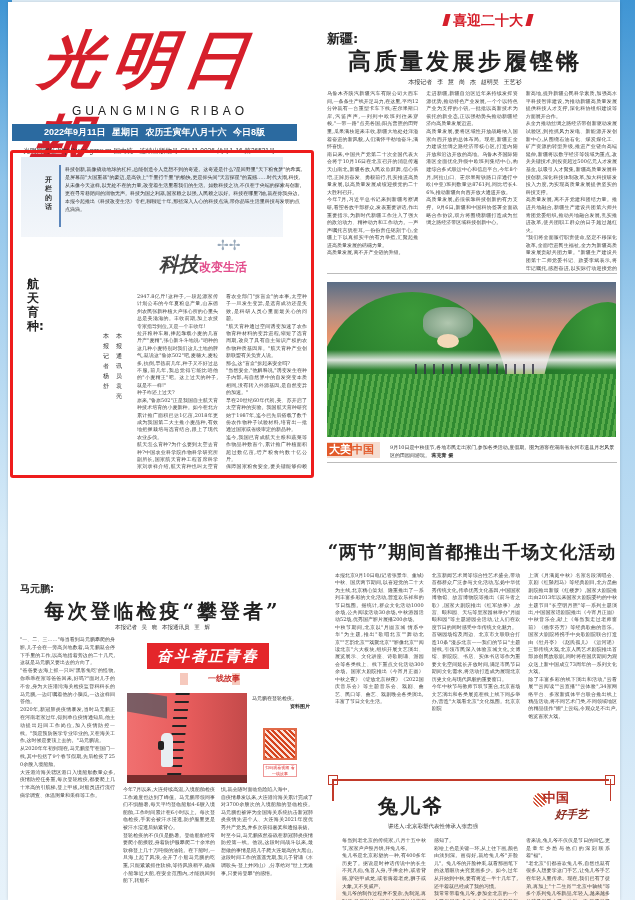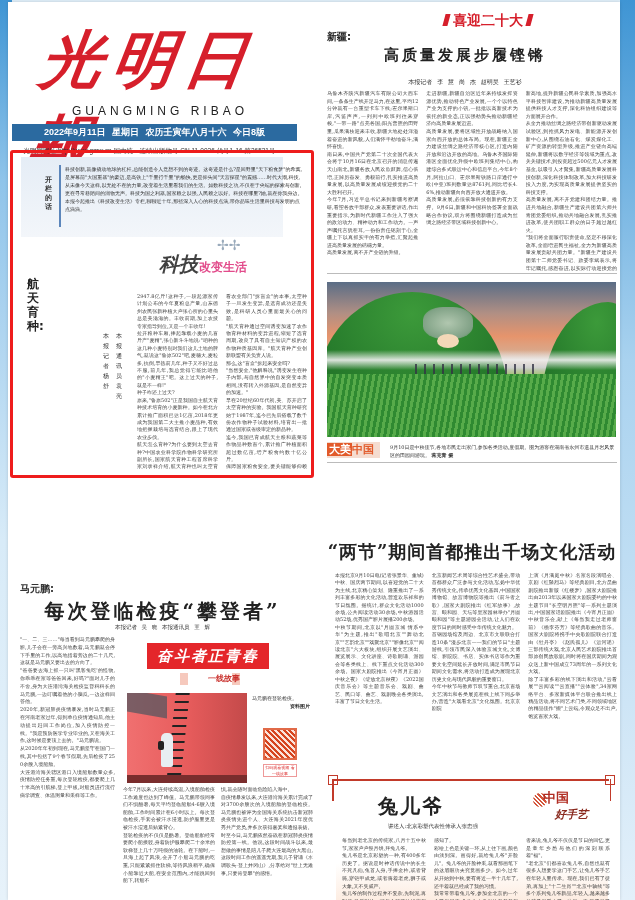--- a/index.html
+++ b/index.html
@@ -30,22 +30,22 @@
   .bigtitle { position: absolute; left: 40px; top: 124px; width: 40px; font-family: "DejaVu Sans", sans-serif; font-weight: bold; font-size: 34px; line-height: 40px; color: #111; text-align: center; }
   .byline-v { position: absolute; left: 90px; top: 178px; width: 10px; font-size: 6px; line-height: 10px; color: #333; }
   .byline-v2 { position: absolute; left: 103px; top: 178px; width: 10px; font-size: 6px; line-height: 10px; color: #333; }
   .seed-cols { position: absolute; left: 124px; top: 140px; width: 170px; display: flex; gap: 8px; }
   .col { flex: 1; font-size: 5px; line-height: 7.4px; color: #444; text-align: justify; word-break: break-all; }
 
   
   .rt { position: absolute; left: 315px; top: 2px; width: 300px; }
   .section-tag { position: absolute; left: 125px; top: 10px; font-family: "DejaVu Sans", sans-serif; font-weight: bold; font-size: 14px; color: #d61f2b; }
   .section-tag .slash { display: inline-block; width: 5px; height: 12px; background: #d61f2b; transform: skewX(-15deg); margin: 0 4px; vertical-align: -1px; }
-  .kicker-h { position: absolute; left: 12px; top: 28px; font-family: "DejaVu Sans", sans-serif; font-weight: bold; font-size: 10px; color: #222; }
-  .main-h { position: absolute; left: 0; width: 300px; top: 44px; text-align: center; font-family: "DejaVu Serif", serif; font-weight: bold; font-size: 15px; letter-spacing: 3px; color: #222; }
+  .kicker-h { position: absolute; left: 12px; top: 28px; font-family: "DejaVu Sans", sans-serif; font-weight: bold; font-size: 13px; color: #222; }
+  .main-h { position: absolute; left: 0; width: 300px; top: 44px; text-align: center; font-family: "DejaVu Serif", serif; font-weight: bold; font-size: 23px; letter-spacing: 3px; color: #222; }
   .byline-h { position: absolute; left: 0; width: 300px; top: 76px; text-align: center; font-size: 6px; color: #333; word-spacing: 3px; }
   .rt-cols { position: absolute; left: 12px; top: 88px; width: 290px; display: flex; gap: 8px; }
   .rt-cols .col { line-height: 7.6px; }
   .hr { position: absolute; height: 1px; background: #bbb; }
 
   .photo { position: absolute; left: 327px; top: 282px; width: 289px; height: 155px; overflow: hidden;
     background:
       radial-gradient(ellipse 60px 45px at 40% 48%, #f0c9a0 0%, rgba(240,201,160,0) 70%),
       linear-gradient(180deg, #5a6d86 0%, #b08f84 20%, #e6946c 35%, #d9a98c 45%, #c7c9c7 55%, #9bbf58 62%, #3d8a32 72%, #2f7a2b 100%); }
   .mnt1 { position: absolute; left: -10px; top: 10px; width: 190px; height: 110px; background: radial-gradient(ellipse at 50% 20%, #3c9a3a, #1d6d25); border-radius: 50% 50% 0 0 / 90% 90% 0 0; }

